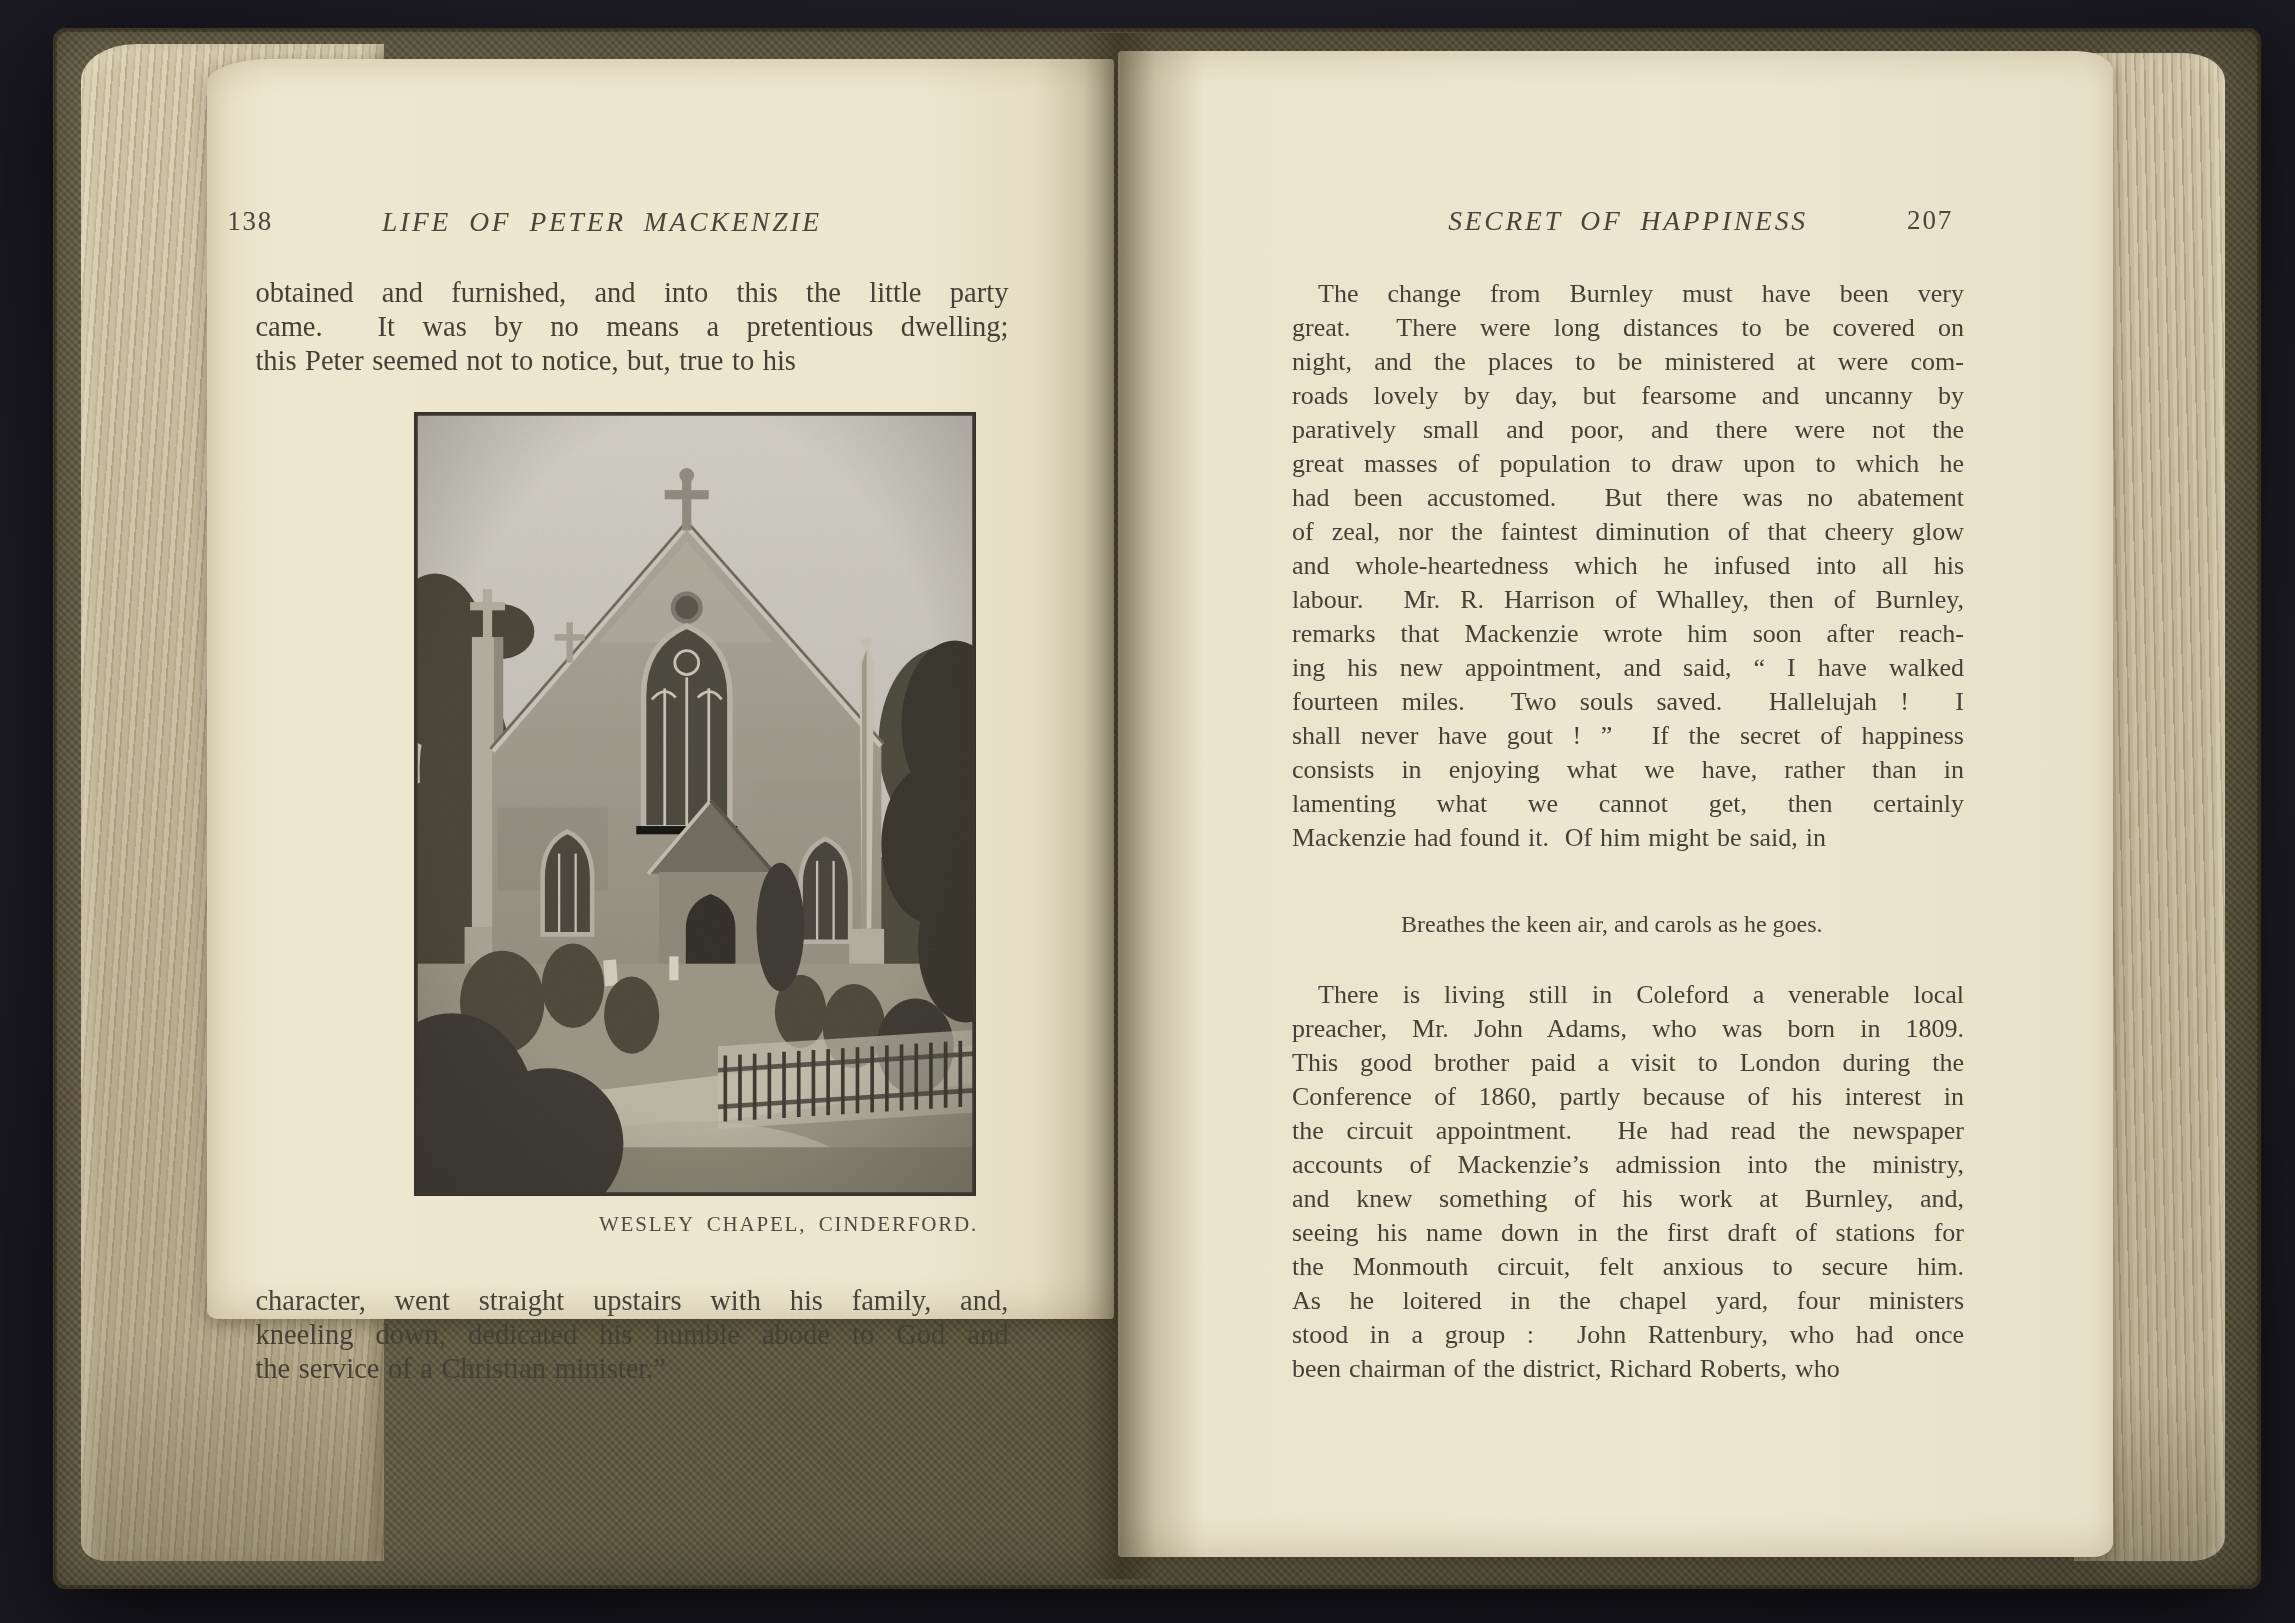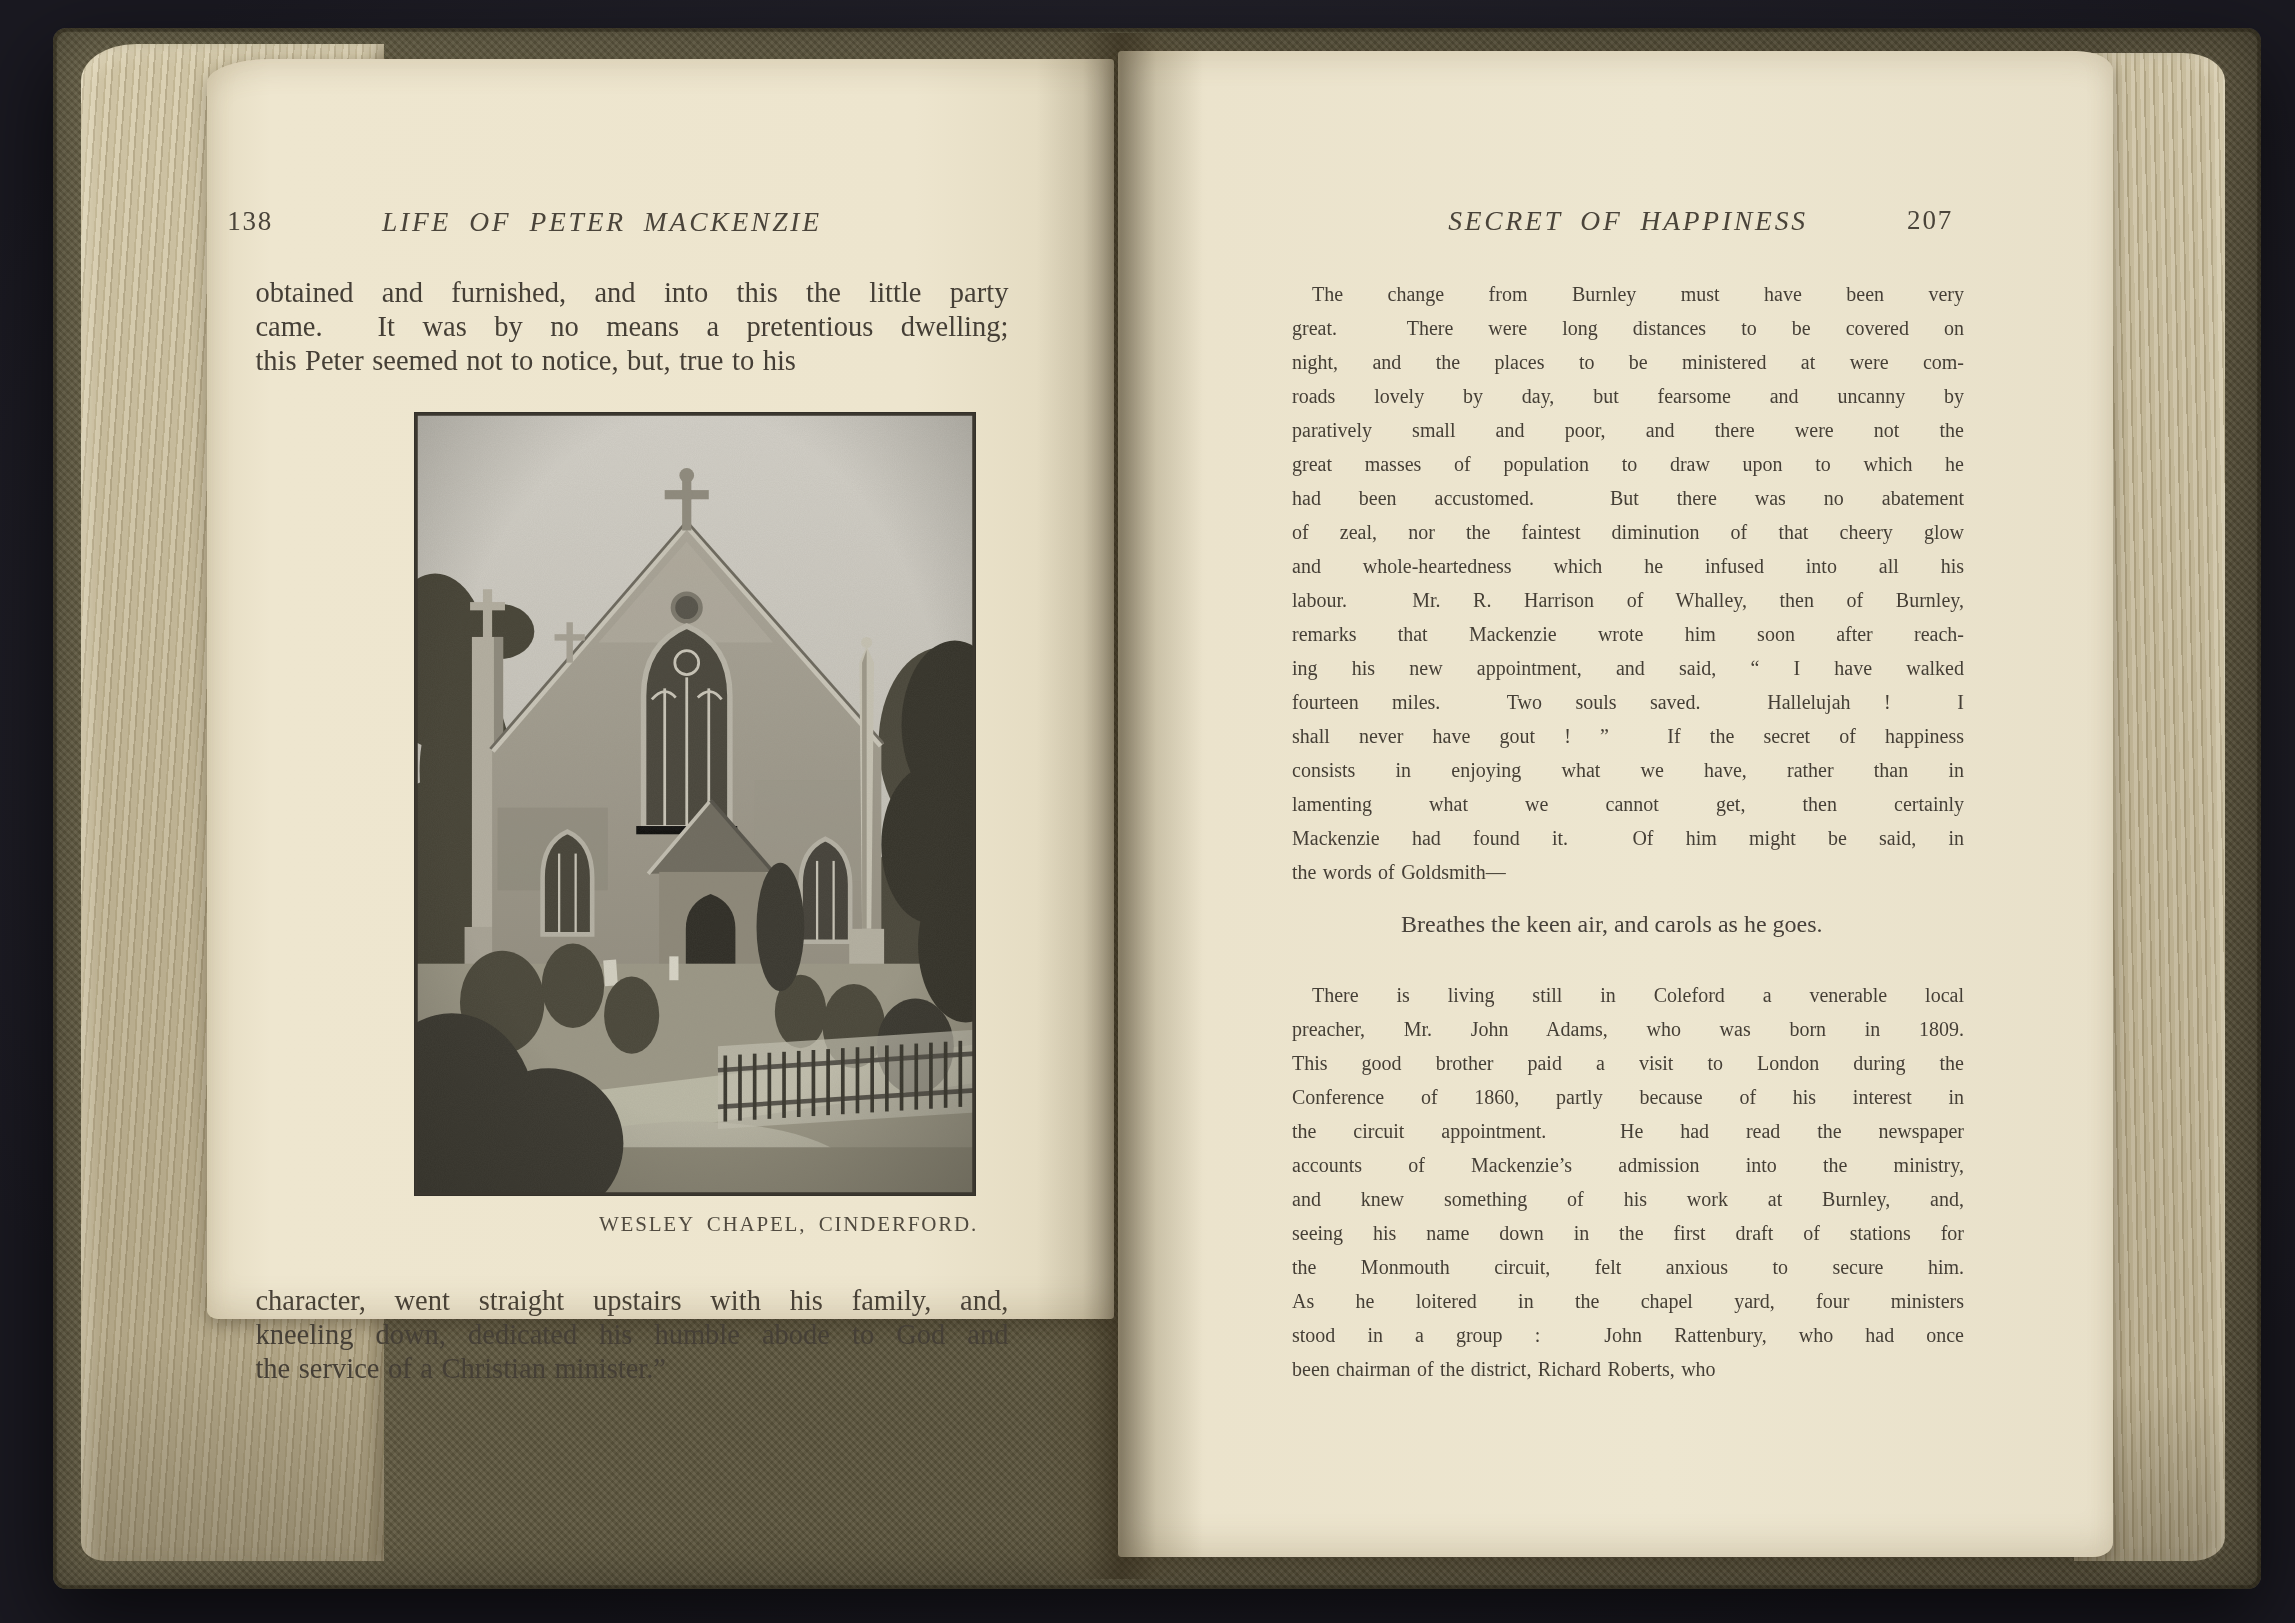--- a/index.html
+++ b/index.html
@@ -60,21 +60,21 @@
   .pg-head{position:absolute;height:37px;}
   .page-left .pg-head{left:18.4px;top:147px;width:753px;}
   .page-right .pg-head{left:174px;top:154px;width:672px;}
   .folio{position:absolute;top:0;font-size:27px;letter-spacing:1.8px;color:#4a443a;}
   .page-left .folio{left:1.8px;}
   .page-right .folio{right:11px;}
   .running{
     position:absolute;left:0;right:0;text-align:center;font-style:italic;
     font-size:27.5px;letter-spacing:2.8px;word-spacing:8.3px;color:#4a443a;
   }
-  .para{position:absolute;font-size:20px;line-height:34px;word-spacing:1.4px;}
+  .para{position:absolute;font-size:26px;line-height:34px;word-spacing:1.4px;}
   .page-left .para{left:18.4px;width:753px;font-size:28.5px;margin-left:30px;}
   .page-right .para{left:174px;width:672px;}
   .tline{text-align:justify;text-align-last:justify;white-space:pre-wrap;}
   .para .tline:last-child{text-align-last:left;}
   .para-top{top:217px;}
   .para-bottom{top:1225px;}
   .para-1{top:226px;}
   .para-2{top:927px;}
   .poem{position:absolute;left:283px;top:858px;width:569px;font-size:24px;line-height:31px;color:#47413a;}
   .poem .tline{text-align:left;text-align-last:left;}
@@ -298,21 +298,20 @@
         <div class="tline">of zeal, nor the faintest diminution of that cheery glow</div>
         <div class="tline">and whole-heartedness which he infused into all his</div>
         <div class="tline">labour.  Mr. R. Harrison of Whalley, then of Burnley,</div>
         <div class="tline">remarks that Mackenzie wrote him soon after reach-</div>
         <div class="tline">ing his new appointment, and said, “ I have walked</div>
         <div class="tline">fourteen miles.  Two souls saved.  Hallelujah !  I</div>
         <div class="tline">shall never have gout ! ”  If the secret of happiness</div>
         <div class="tline">consists in enjoying what we have, rather than in</div>
         <div class="tline">lamenting what we cannot get, then certainly</div>
         <div class="tline">Mackenzie had found it.  Of him might be said, in</div>
-        <div class="tline">the words of Goldsmith—</div>
       </div>
     <div class="poem">
         <div class="tline">Breathes the keen air, and carols as he goes.</div>
       </div>
     <div class="para para-2">
         <div class="tline"> There is living still in Coleford a venerable local</div>
         <div class="tline">preacher, Mr. John Adams, who was born in 1809.</div>
         <div class="tline">This good brother paid a visit to London during the</div>
         <div class="tline">Conference of 1860, partly because of his interest in</div>
         <div class="tline">the circuit appointment.  He had read the newspaper</div>

